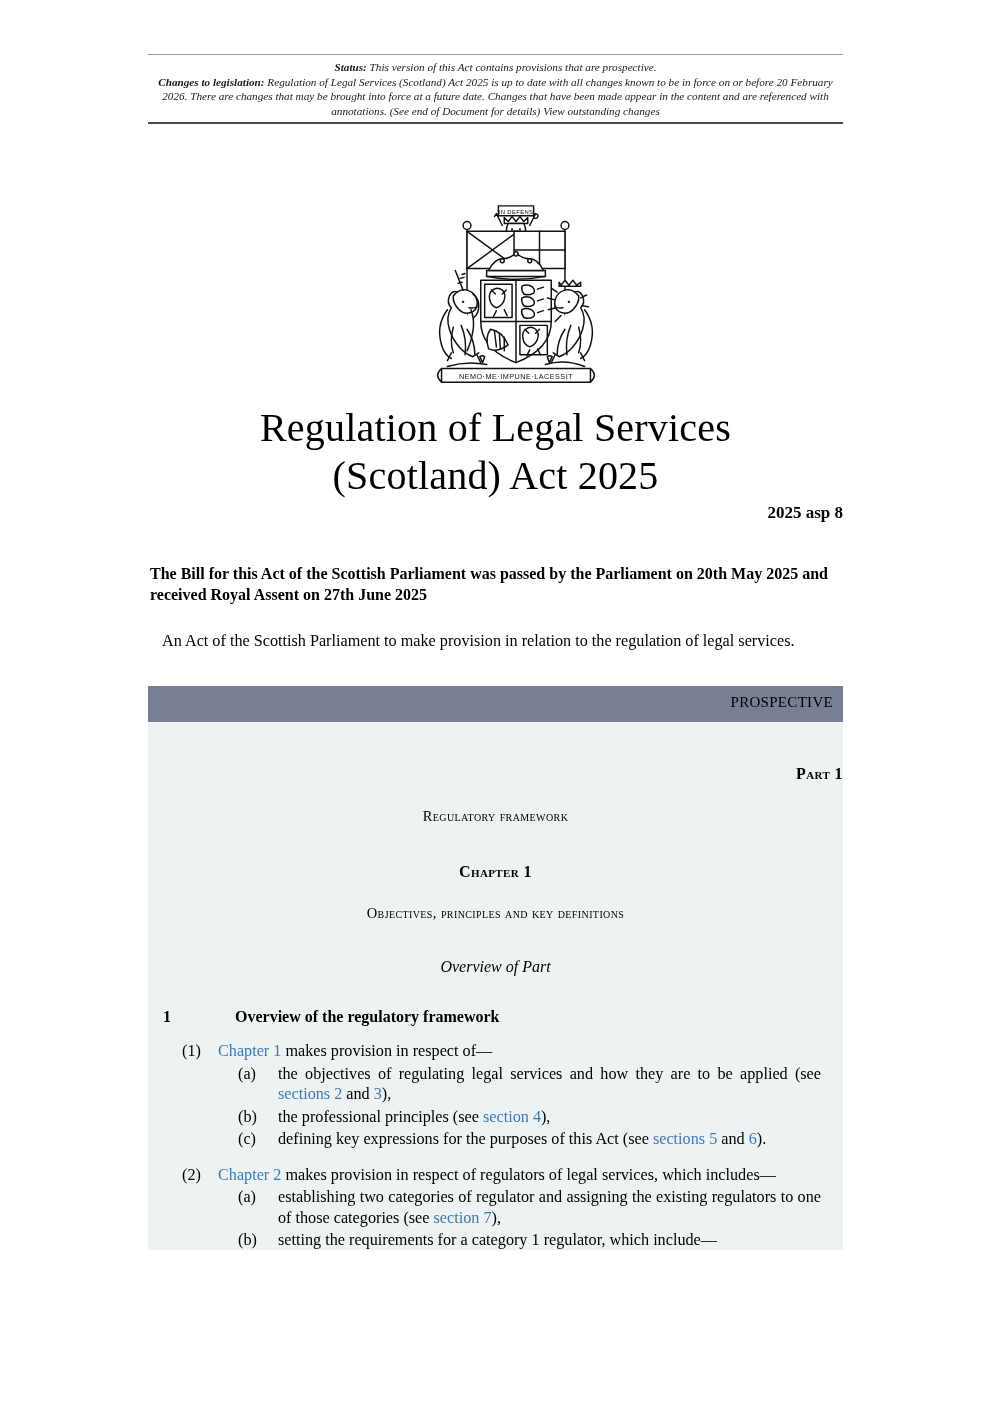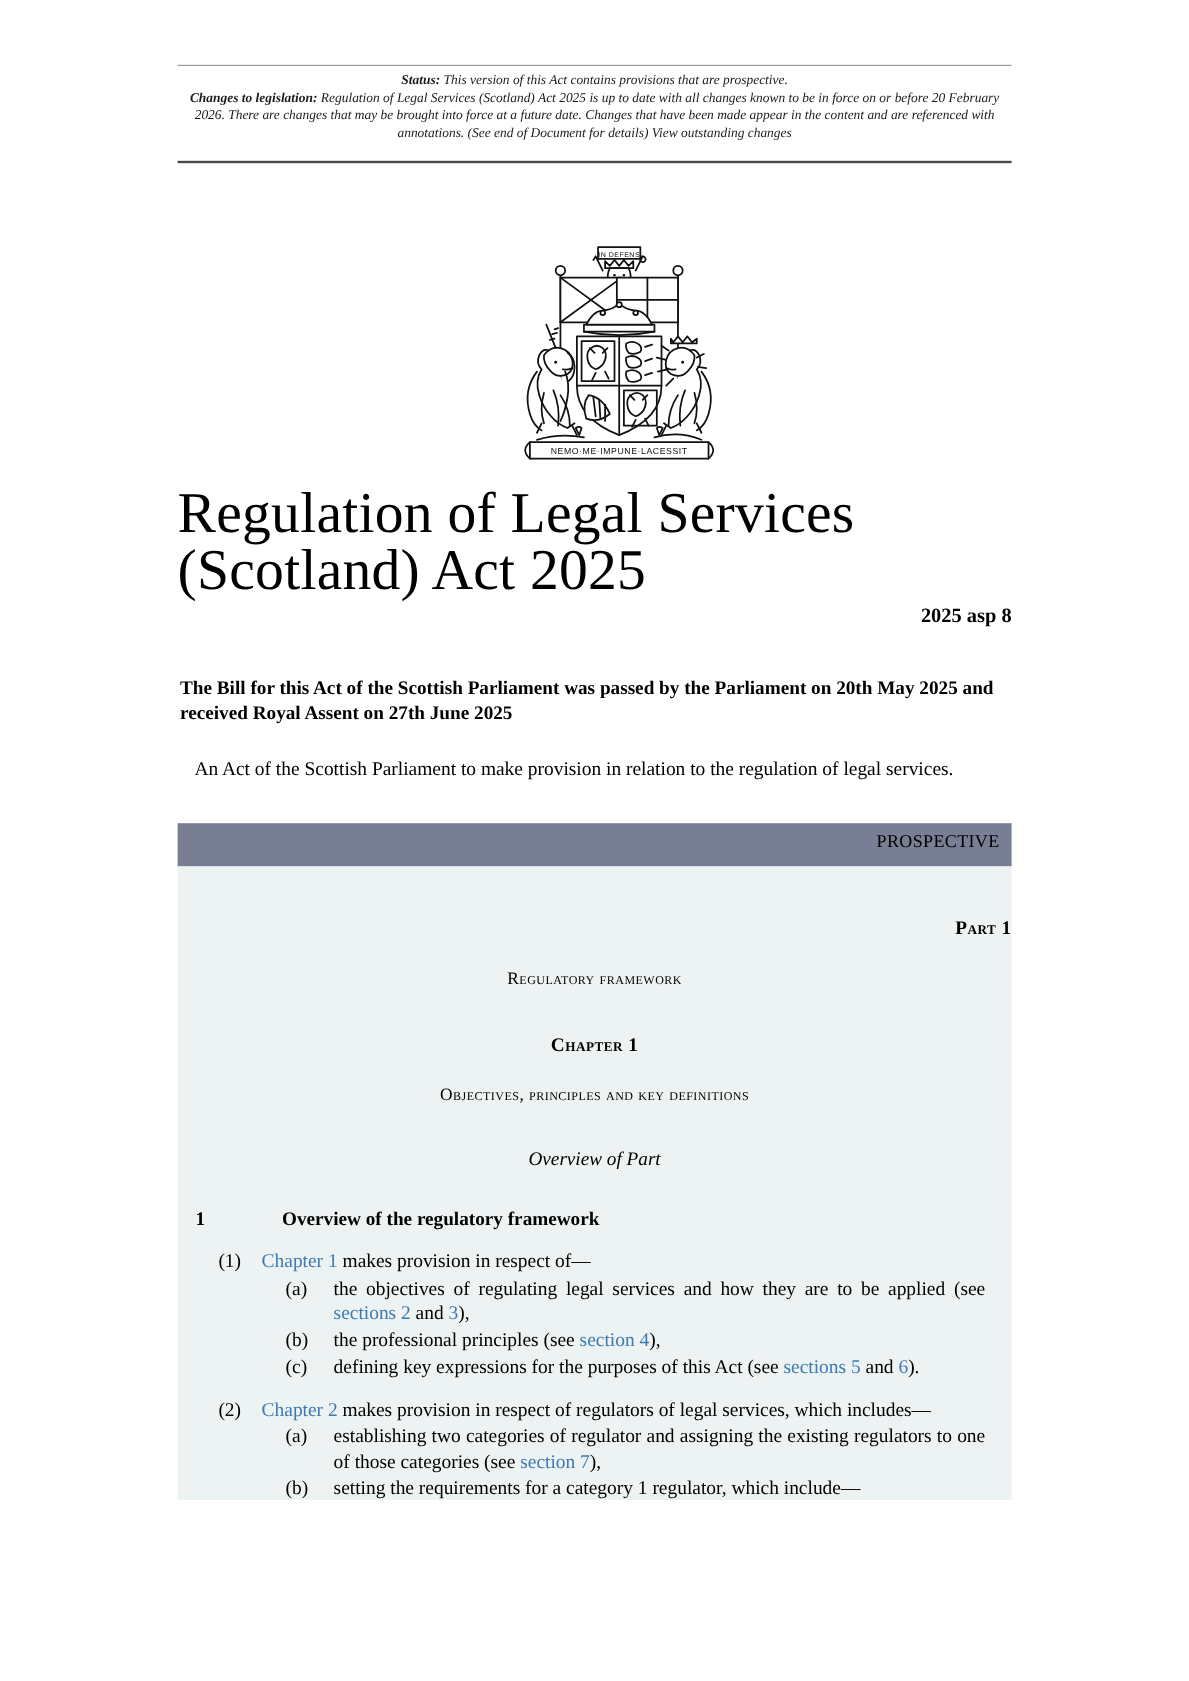--- a/index.html
+++ b/index.html
@@ -25,21 +25,21 @@
   }
 
   
   .status-header {
     position: absolute;
     left: 148px;
     top: 54px;
     width: 695px;
     border-top: 1px solid #9a9a9a;
     border-bottom: 2px solid #4a4a4a;
-    padding: 5px 0 16px 0;
+    padding: 5px 0 4px 0;
     text-align: center;
   }
   .status-line {
     font-style: italic;
     font-size: 11.2px;
     line-height: 14.6px;
     color: #1a1a1a;
     margin: 0;
   }
   .status-line b {
@@ -61,22 +61,22 @@
     width: 196px;
     height: 190px;
   }
 
   
   .doc-title {
     position: absolute;
     left: 148px;
     top: 404px;
     width: 695px;
-    text-align: left;
-    font-size: 48px;
+    text-align: center;
+    font-size: 40px;
     line-height: 48px;
     font-weight: normal;
     margin: 0;
     letter-spacing: 0.2px;
   }
   .doc-subtitle {
     position: absolute;
     left: 148px;
     top: 503px;
     width: 695px;

